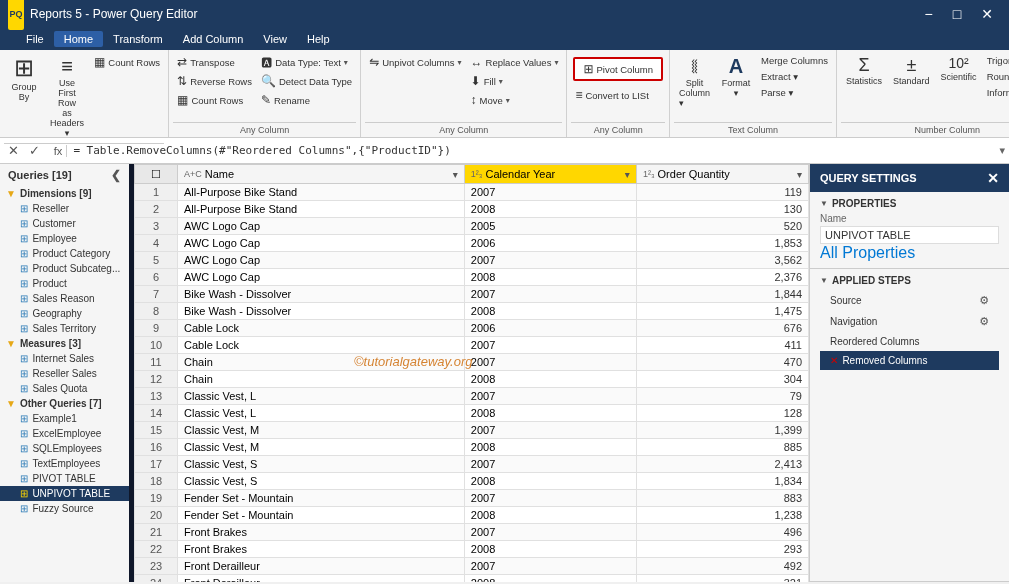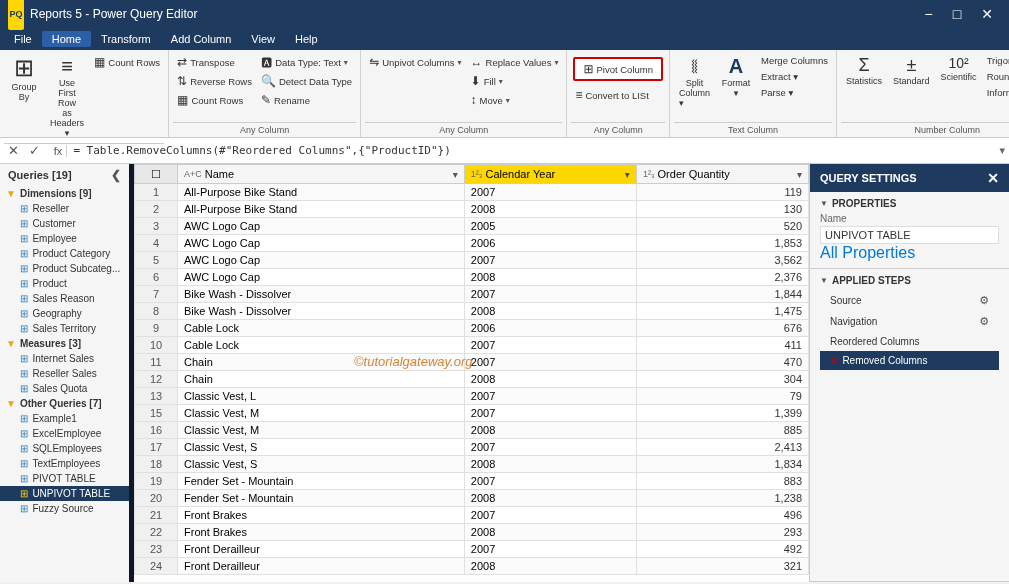--- a/index.html
+++ b/index.html
@@ -20,21 +20,21 @@
     .title-bar-icon { width: 16px; height: 32px; background: #ffd700; border-radius: 2px; display: flex; align-items: center; justify-content: center; font-size: 9px; color: #1e3a5f; font-weight: bold; }
     .title-bar-controls { display: flex; gap: 4px; }
     .title-bar-btn { color: white; cursor: pointer; padding: 0 8px; height: 28px; display: flex; align-items: center; font-size: 14px; }
 
     
     .menu-bar {
       background: #1e3a5f;
       display: flex;
       align-items: center;
       height: 22px;
-      padding: 0 4px;
+      padding: 0 16px;
       text-align: right;
     }
     .menu-item {
       color: white;
       padding: 2px 10px;
       cursor: pointer;
       font-size: 11px;
       border-radius: 2px;
     }
     .menu-item:hover, .menu-item.active { background: #2d5fa6; }
@@ -696,20 +696,26 @@
               <td>2008</td>
               <td class="num-val">304</td>
             </tr>
             <tr>
               <td class="row-num">13</td>
               <td>Classic Vest, L</td>
               <td>2007</td>
               <td class="num-val">79</td>
             </tr>
             <tr>
+              <td class="row-num">14</td>
+              <td>Classic Vest, L</td>
+              <td>2008</td>
+              <td class="num-val">128</td>
+            </tr>
+            <tr>
               <td class="row-num">15</td>
               <td>Classic Vest, M</td>
               <td>2007</td>
               <td class="num-val">1,399</td>
             </tr>
             <tr>
               <td class="row-num">16</td>
               <td>Classic Vest, M</td>
               <td>2008</td>
               <td class="num-val">885</td>

